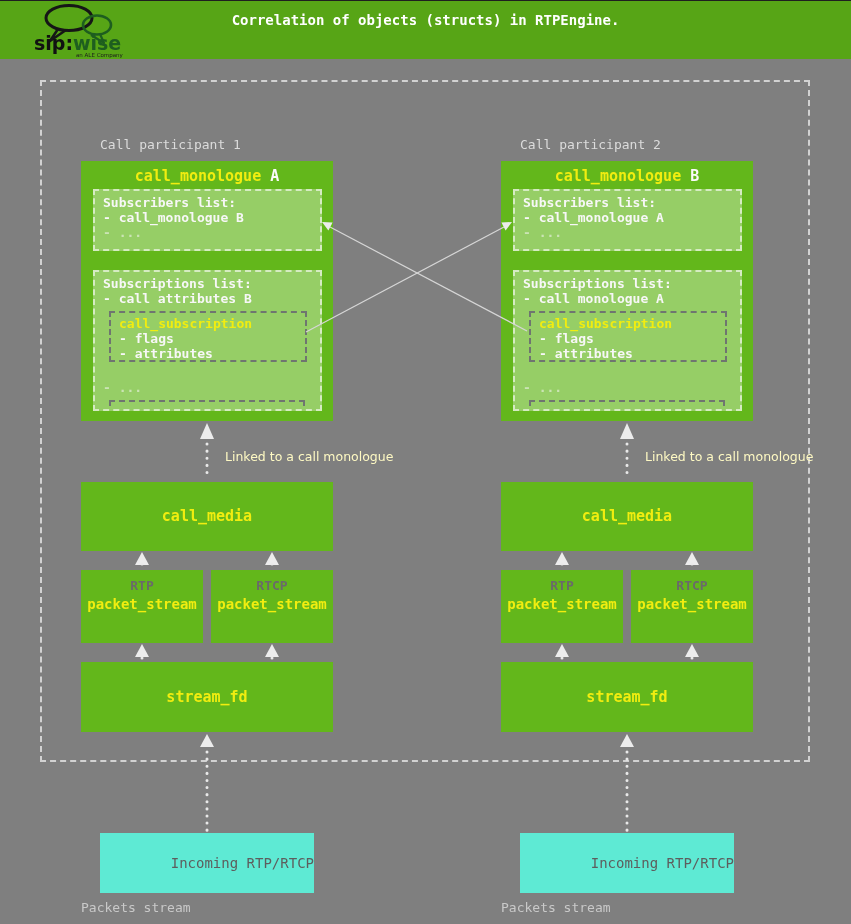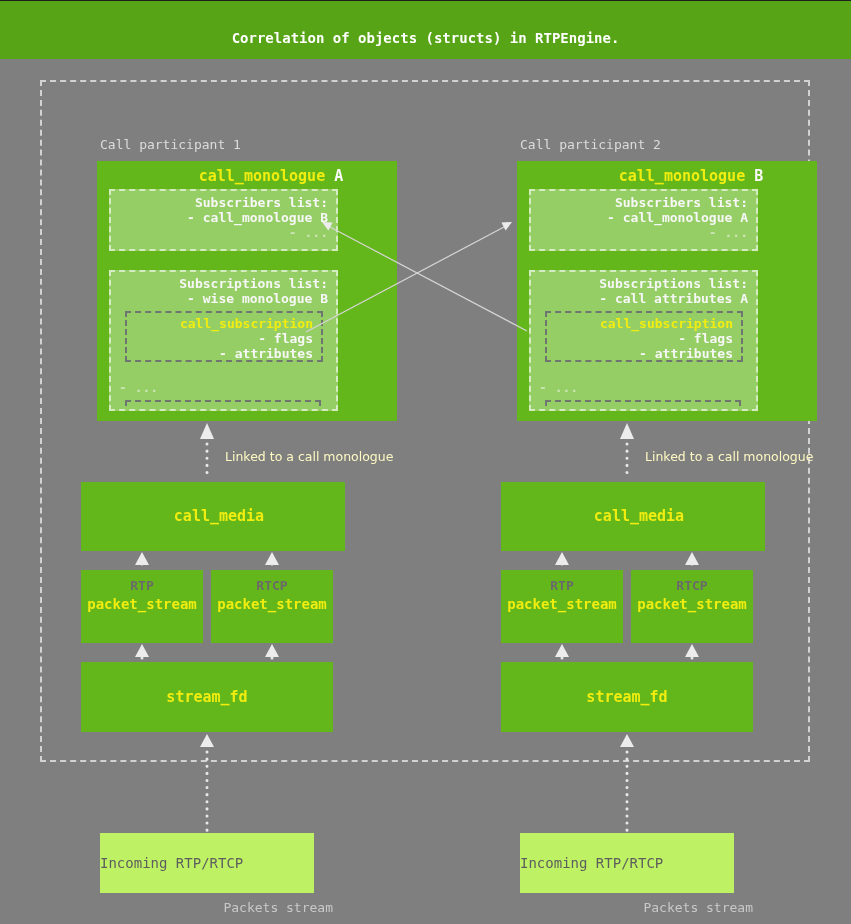--- a/index.html
+++ b/index.html
@@ -1,68 +1,79 @@
 <!DOCTYPE html>
 <html><head>
 <meta charset="utf-8">
 <style>
   html,body{margin:0;padding:0;background:#666;}
   .stage{position:relative;width:851px;height:924px;background:#7f7f7f;overflow:hidden;
          font-family:"DejaVu Sans Mono","Liberation Mono",monospace;}
   
   .header{position:absolute;left:0;top:0;width:851px;height:59px;background:#57a516;
           border-top:1px solid #1f1f1f;box-sizing:border-box;}
-  .header-title{padding-top:29px;text-align:center;color:#ffffff;font-weight:bold;
+  .header-title{padding-top:11px;text-align:center;color:#ffffff;font-weight:bold;
                 font-size:14px;line-height:17px;}
   .logo{position:absolute;left:31px;top:2px;}
   
   .frame{position:absolute;left:40px;top:80px;width:770px;height:682px;
          border:2px dashed #d2d2d2;box-sizing:border-box;}
   
   .col{position:absolute;top:0;width:252px;height:844px;}
   .col0{left:81px;} .col1{left:501px;}
   .plabel{position:absolute;left:19px;top:137px;font-size:13px;color:#dcdcdc;white-space:nowrap;}
-  .mono{position:absolute;left:16px;top:161px;width:252px;height:260px;background:#63b71b;padding-left:48px;}
+  .mono{position:absolute;left:0;top:161px;width:252px;height:260px;background:#63b71b;}
   .mono-title{margin-top:6px;text-align:center;font-size:15px;font-weight:bold;color:#fafafa;}
   .yellow{color:#f1ed10;}
   .lbox{position:absolute;box-sizing:border-box;background:rgba(255,255,255,.33);
         border:2px dashed rgba(255,255,255,.6);padding:4px 8px;font-size:13px;
-        font-weight:bold;color:#f7f7f7;line-height:15px;text-align:right;}
+        font-weight:bold;color:#f7f7f7;line-height:15px;}
   .subscribers{left:12px;top:28px;width:229px;height:62px;}
   .subscriptions{left:12px;top:109px;width:229px;height:141px;overflow:hidden;}
   .dim{opacity:.55;}
   .subscription{position:absolute;left:14px;top:39px;width:198px;height:51px;box-sizing:border-box;
         border:2px dashed #6f7570;padding:3px 8px;line-height:15px;background:transparent;}
   .more{position:absolute;left:8px;top:108px;}
   .ghost{position:absolute;left:14px;top:128px;width:196px;height:18px;
         border:2px dashed #6f7570;border-bottom:none;box-sizing:border-box;}
   .linked{position:absolute;left:144px;top:449px;font-family:"DejaVu Sans","Liberation Sans",sans-serif;
         font-size:12.5px;color:#fef9c3;white-space:nowrap;}
   .gbox{position:absolute;background:#63b71b;color:#f1ed10;font-weight:bold;text-align:center;}
-  .callmedia{left:0;top:482px;width:252px;height:69px;line-height:69px;font-size:15px;padding-left:12px;}
+  .callmedia{left:0;top:482px;width:252px;height:69px;line-height:69px;font-size:15px;}
   .ps{top:570px;width:122px;height:73px;font-size:14px;text-align:center;}
   .ps .proto{margin-top:8px;color:#6a6a6a;font-size:13px;font-weight:bold;}
   .ps .psname{margin-top:3px;}
   .ps-a{left:0;} .ps-b{left:130px;}
   .streamfd{left:0;top:662px;width:252px;height:70px;line-height:70px;font-size:15px;}
-  .incoming{position:absolute;left:19px;top:833px;width:214px;height:60px;background:#bef264;
-        color:#5e5e5e;font-size:14px;line-height:60px;text-align:left;}
-  .packets{position:absolute;left:0;top:900px;width:252px;text-align:right;font-size:13px;color:#c9c9c9;}
+  .incoming{position:absolute;left:19px;top:833px;width:214px;height:60px;background:#5eead4;
+        color:#5e5e5e;font-size:14px;line-height:60px;text-align:right;}
+  .packets{position:absolute;left:0;top:900px;width:252px;text-align:left;font-size:13px;color:#c9c9c9;}
   
   .overlay{position:absolute;left:0;top:0;pointer-events:none;}
   .dots{stroke:#e9e9e9;stroke-width:3;stroke-dasharray:0.1 7;stroke-linecap:round;fill:none;}
   .xline{stroke:#d6d6d6;stroke-width:1.2;fill:none;}
   .tri{fill:#ececec;}
 </style>
 </head>
 <body>
 
 <div class="stage">
 
   <div class="header">
+    <div class="logo">
+      <svg width="96" height="55" viewBox="0 0 96 55">
+        <ellipse cx="38" cy="15" rx="23" ry="12.5" fill="none" stroke="#161616" stroke-width="3"></ellipse>
+        <polyline points="27,26 19,38 35,27" fill="none" stroke="#161616" stroke-width="2.6" stroke-linejoin="round"></polyline>
+        <ellipse cx="66" cy="22" rx="14" ry="9.5" fill="none" stroke="#1e5e1f" stroke-width="2.6"></ellipse>
+        <polyline points="69,31 73,40 60,32" fill="none" stroke="#1e5e1f" stroke-width="2.2" stroke-linejoin="round"></polyline>
+        <text x="3" y="47" font-family="DejaVu Sans, sans-serif" font-size="19" font-weight="bold" fill="#111111">sip:</text>
+        <text x="42" y="47" font-family="DejaVu Sans, sans-serif" font-size="19" font-weight="bold" fill="#1e5e1f">wise</text>
+        <text x="45" y="54" font-family="DejaVu Sans, sans-serif" font-size="5.5" fill="#1d1d1d">an ALE Company</text>
+      </svg>
+    </div>
     <div class="header-title">
       <div>Correlation of objects (structs) in RTPEngine.</div>
     </div>
   </div>
 
   <div class="frame"></div>
 
   <div class="col col0">
     <div class="plabel">Call participant 1</div>
 
@@ -71,21 +82,21 @@
         <span class="yellow">call_monologue</span>
         <span>A</span>
       </div>
       <div class="lbox subscribers">
         <div>Subscribers list:</div>
         <div>- call_monologue B</div>
         <div class="dim">- ...</div>
       </div>
       <div class="lbox subscriptions">
         <div>Subscriptions list:</div>
-        <div>- wise monologue B</div>
+        <div>- call attributes B</div>
         <div class="subscription">
           <div class="yellow">call_subscription</div>
           <div>- flags</div>
           <div>- attributes</div>
         </div>
         <div class="dim more">- ...</div>
         <div class="ghost"></div>
       </div>
     </div>
 
@@ -116,21 +127,21 @@
         <span class="yellow">call_monologue</span>
         <span>B</span>
       </div>
       <div class="lbox subscribers">
         <div>Subscribers list:</div>
         <div>- call_monologue A</div>
         <div class="dim">- ...</div>
       </div>
       <div class="lbox subscriptions">
         <div>Subscriptions list:</div>
-        <div>- call attributes A</div>
+        <div>- call monologue A</div>
         <div class="subscription">
           <div class="yellow">call_subscription</div>
           <div>- flags</div>
           <div>- attributes</div>
         </div>
         <div class="dim more">- ...</div>
         <div class="ghost"></div>
       </div>
     </div>
 

